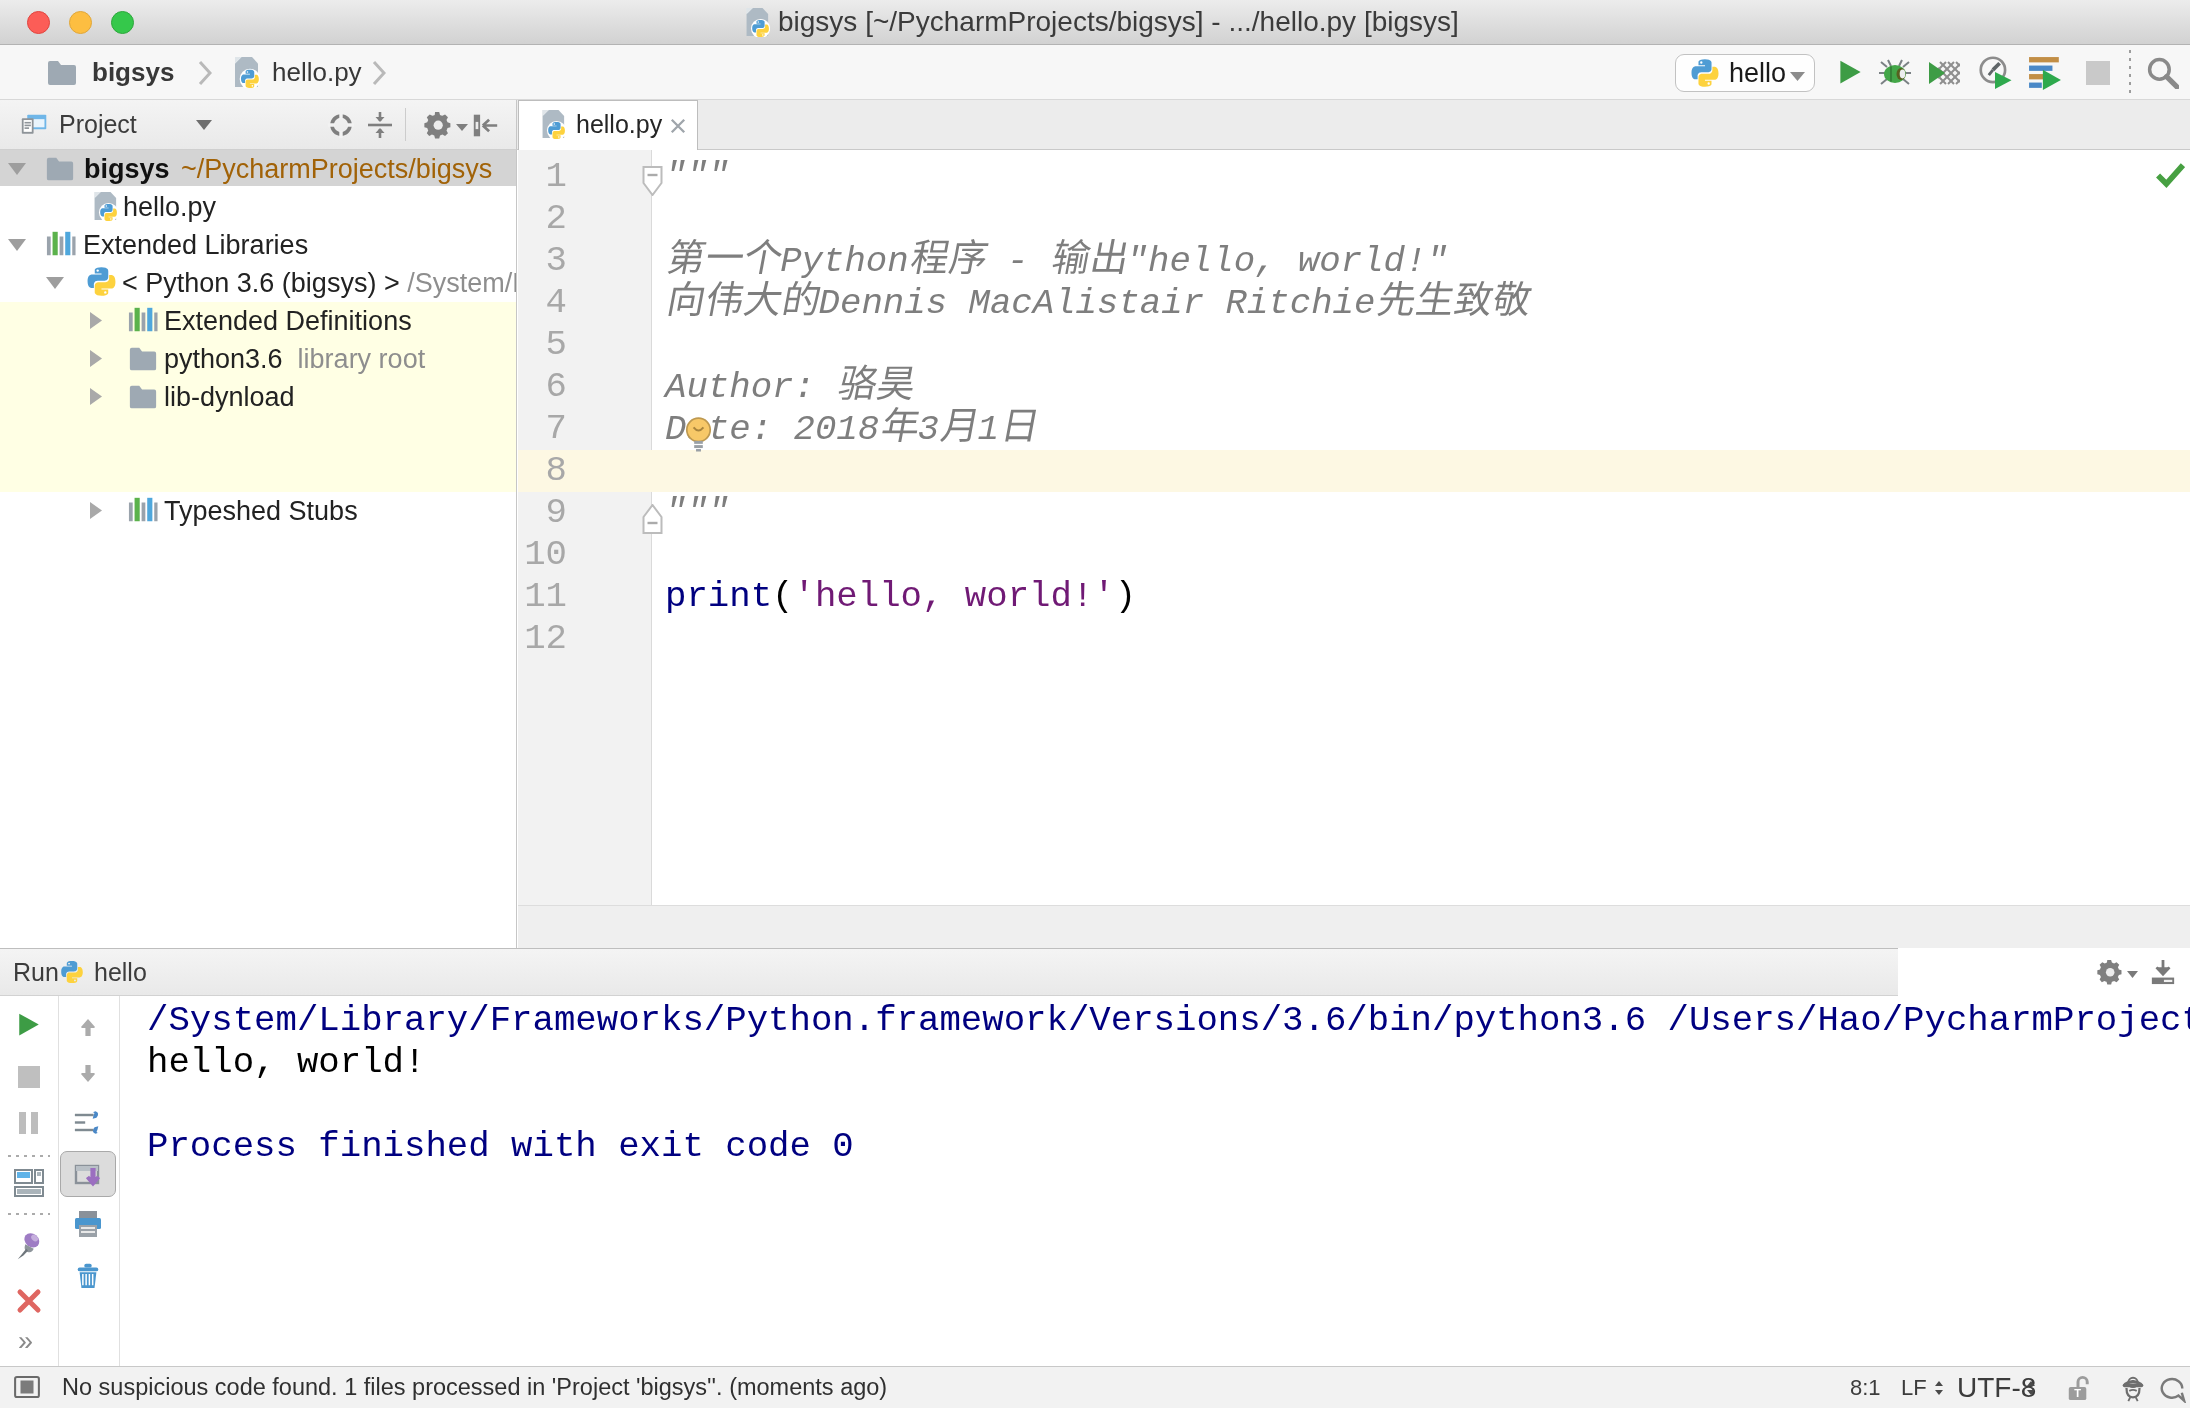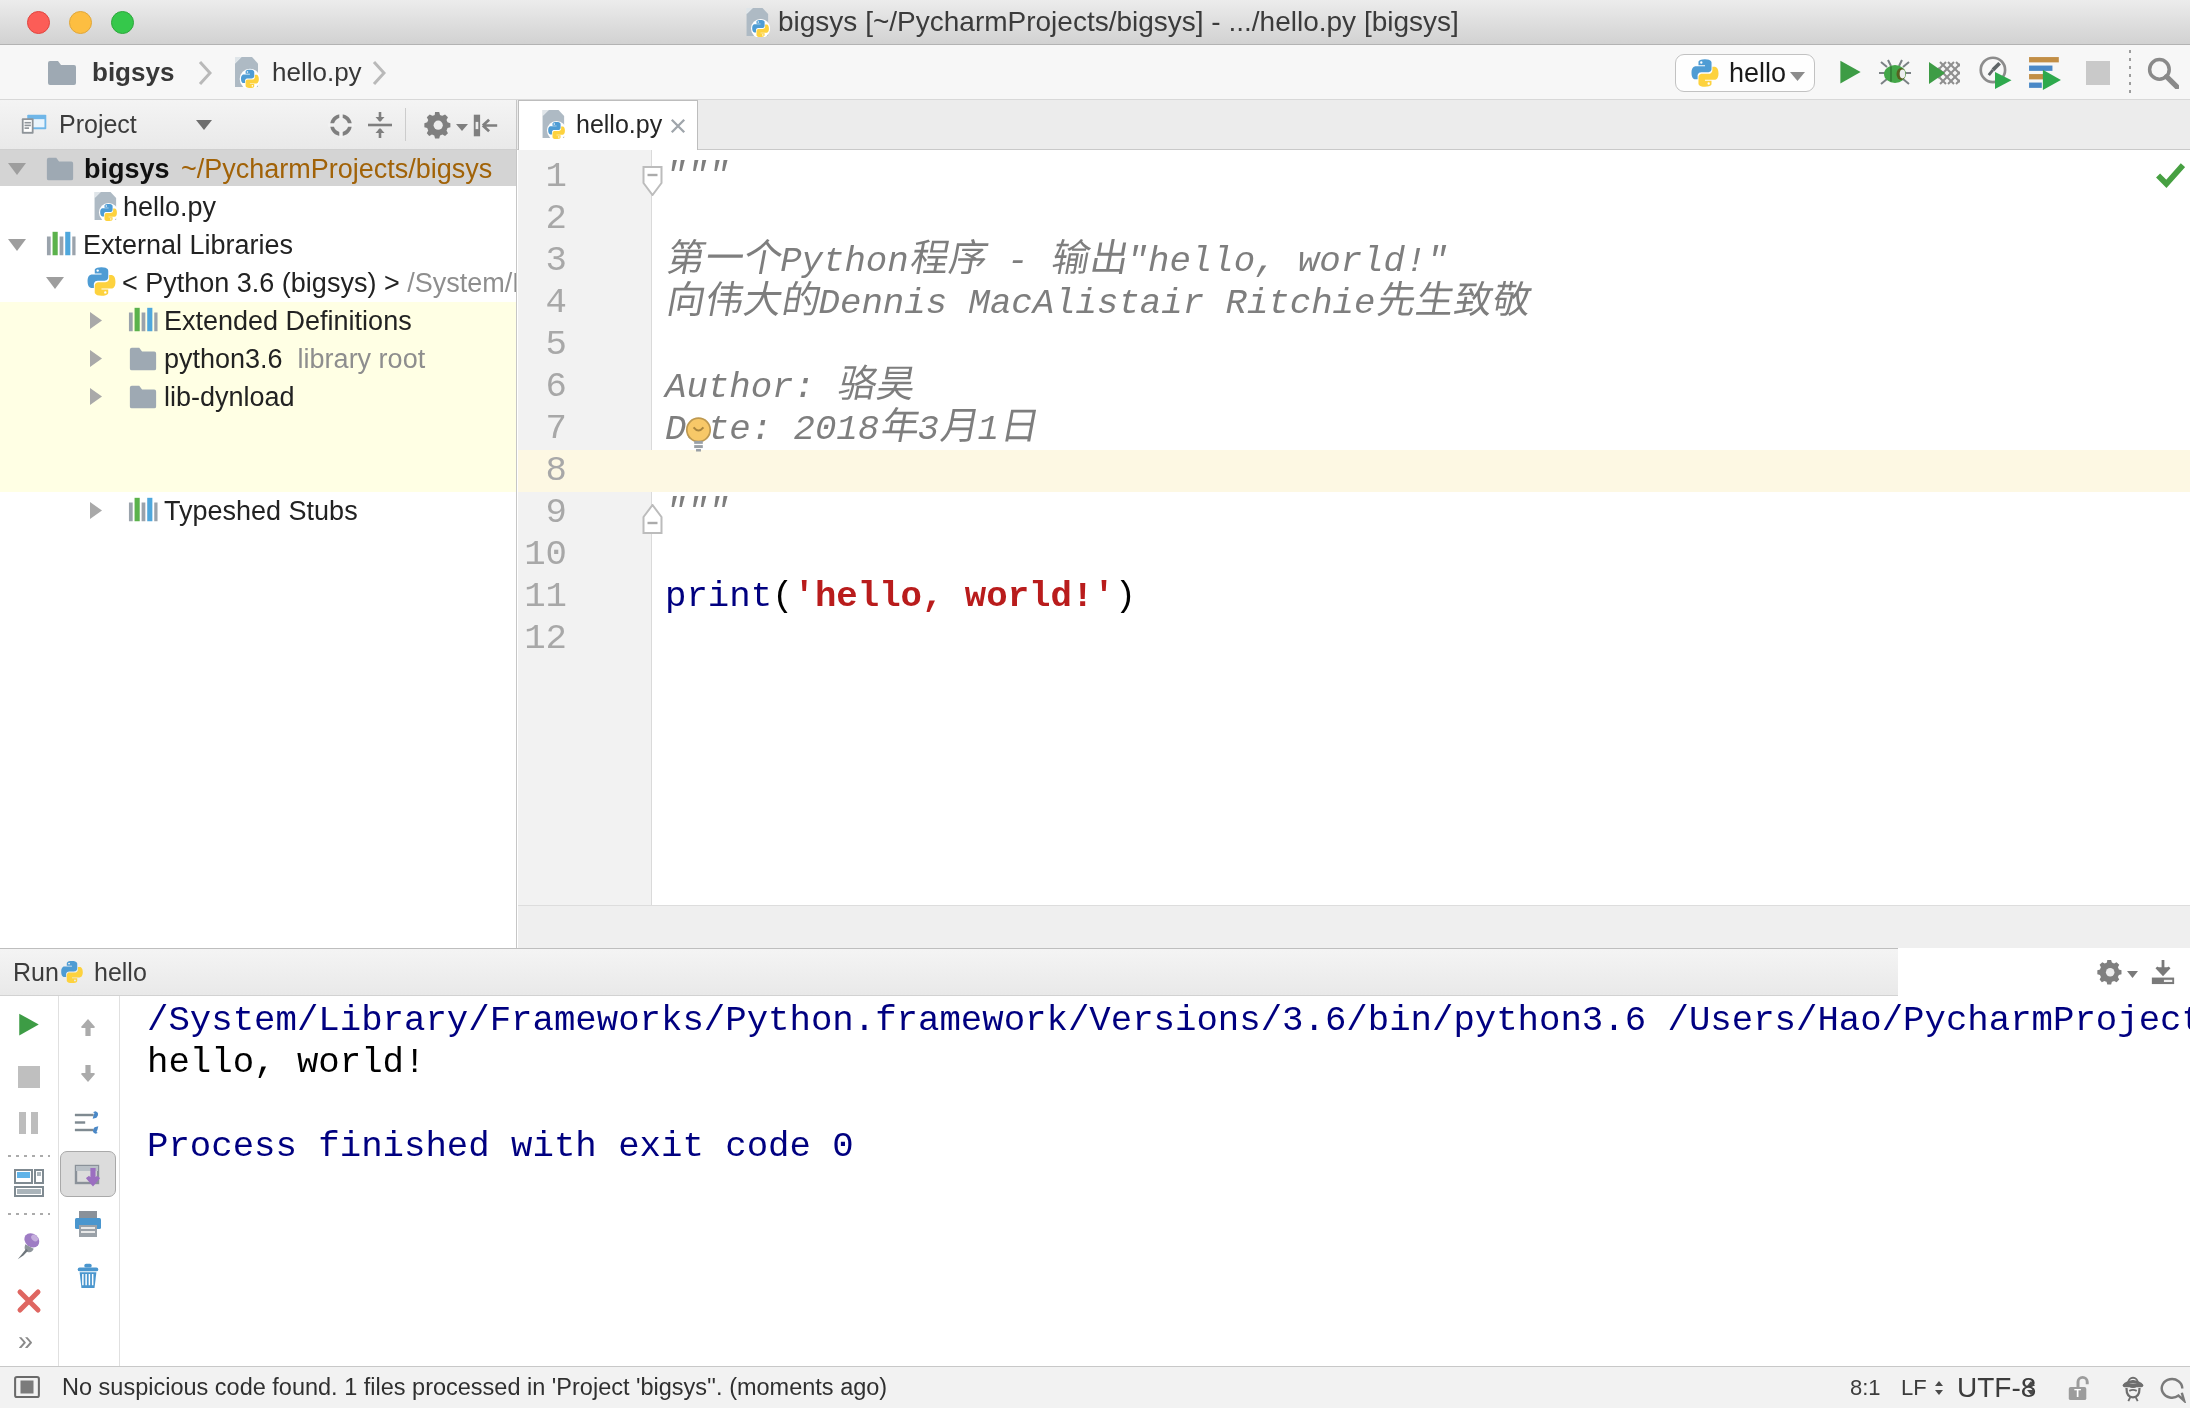--- a/index.html
+++ b/index.html
@@ -299,21 +299,21 @@
       </svg>
       <span style="position:absolute;left:123px">hello.py</span>
     </div>
     <div class="trow" style="top:76px">
       <svg class="ico" style="left:8px;top:13px" width="18" height="12" viewBox="0 0 18 12">
         <path d="M0 0 L18 0 L9.0 12 Z" fill="#9E9E9E"></path>
       </svg>
       <svg class="ico" style="left:46px;top:3px" width="30" height="30" viewBox="0 0 32 32">
         <use href="#libicon"></use>
       </svg>
-      <span style="position:absolute;left:83px">External Libraries</span>
+      <span style="position:absolute;left:83px">Extended Libraries</span>
     </div>
     <div class="trow" style="top:114px">
       <svg class="ico" style="left:46px;top:13px" width="18" height="12" viewBox="0 0 18 12">
         <path d="M0 0 L18 0 L9.0 12 Z" fill="#9E9E9E"></path>
       </svg>
       <svg class="ico" style="left:86px;top:2px" width="31" height="31" viewBox="0 0 32 32">
         <use href="#pylogo"></use>
       </svg>
       <span style="position:absolute;left:122px">&lt; Python 3.6 (bigsys) &gt;<span style="color:#8E8E8E">&nbsp;/System/Library/Fra</span></span>
     </div>
@@ -459,21 +459,21 @@
       </g>
     </g>
     <text x="312.4" y="31" font-family="Liberation Mono" font-size="35.7" font-style="italic" fill="#7E7E7E" xml:space="preserve">1</text>
     <g transform="translate(333.8,0)">
       <g transform="translate(0.2,31) skewX(-10.5) scale(0.038,-0.038)">
         <path d="M253 352H752V71H253ZM253 426V697H752V426ZM176 772V-69H253V-4H752V-64H832V772Z" fill="#7E7E7E"></path>
       </g>
     </g>
   </svg>
 <div class="cl" style="left:665px;top:492px"><span style="color:#7E7E7E;font-style:italic;">"""</span></div>
-<div class="cl" style="left:665px;top:576px"><span style="color:#000080;">print</span><span style="color:#000000;">(</span><span style="color:#b91c1c;font-weight:bold;">'hello, world!'</span><span style="color:#000000;">)</span></div>
+<div class="cl" style="left:665px;top:576px"><span style="color:#000080;">print</span><span style="color:#000000;">(</span><span style="color:#701a75;font-weight:normal;">'hello, world!'</span><span style="color:#000000;">)</span></div>
 <svg class="ico" style="left:641px;top:166px" width="23" height="30" viewBox="0 0 23 30">
     <path d="M2.5 1 H20.5 V17 L11.5 29 L2.5 17 Z" fill="#fff" stroke="#BCBCBC" stroke-width="2"></path>
     <path d="M6.5 9 H16.5" stroke="#ABABAB" stroke-width="2.4"></path>
   </svg>
 <svg class="ico" style="left:641px;top:504px" width="23" height="30" viewBox="0 0 23 30">
     <path d="M2.5 29 H20.5 V13 L11.5 1 L2.5 13 Z" fill="#fff" stroke="#BCBCBC" stroke-width="2"></path>
     <path d="M6.5 19 H16.5" stroke="#ABABAB" stroke-width="2.4"></path>
   </svg>
 <svg class="ico" style="left:681px;top:415px" width="35" height="37" viewBox="0 0 28 30">
     <use href="#bulb"></use>

